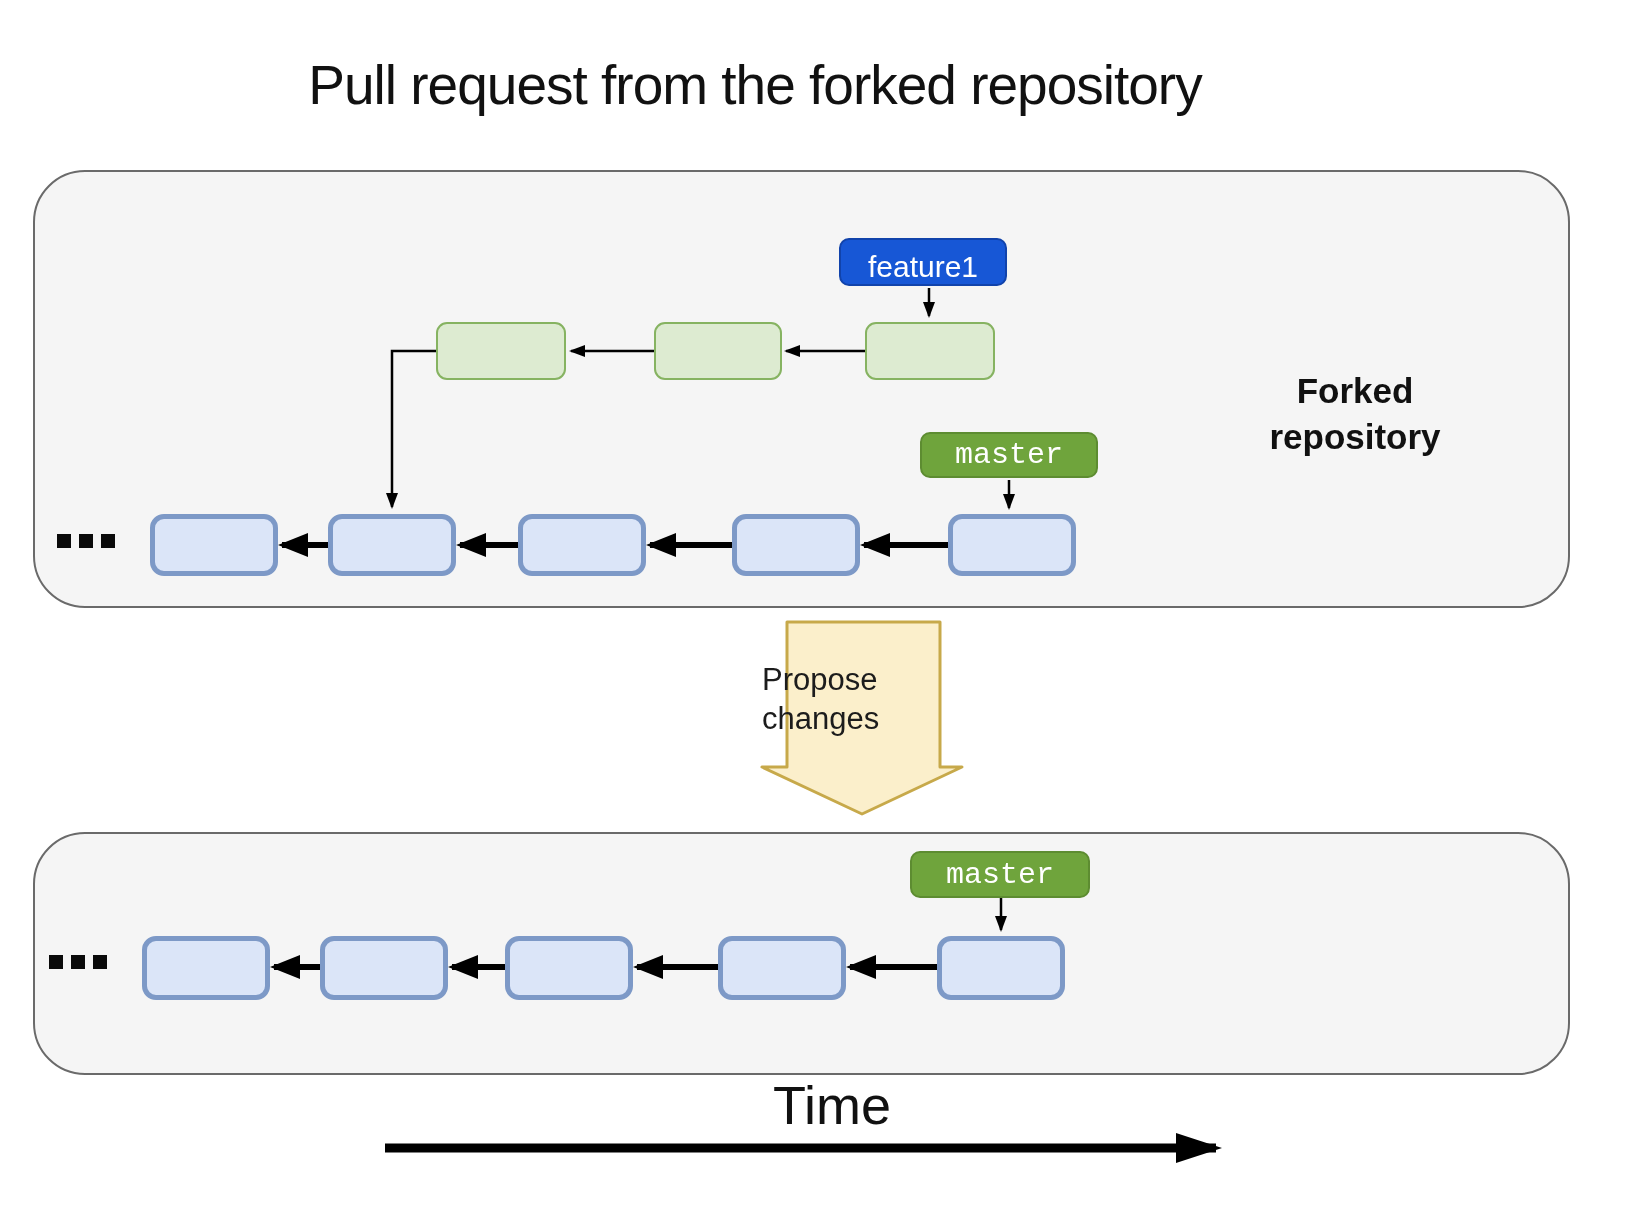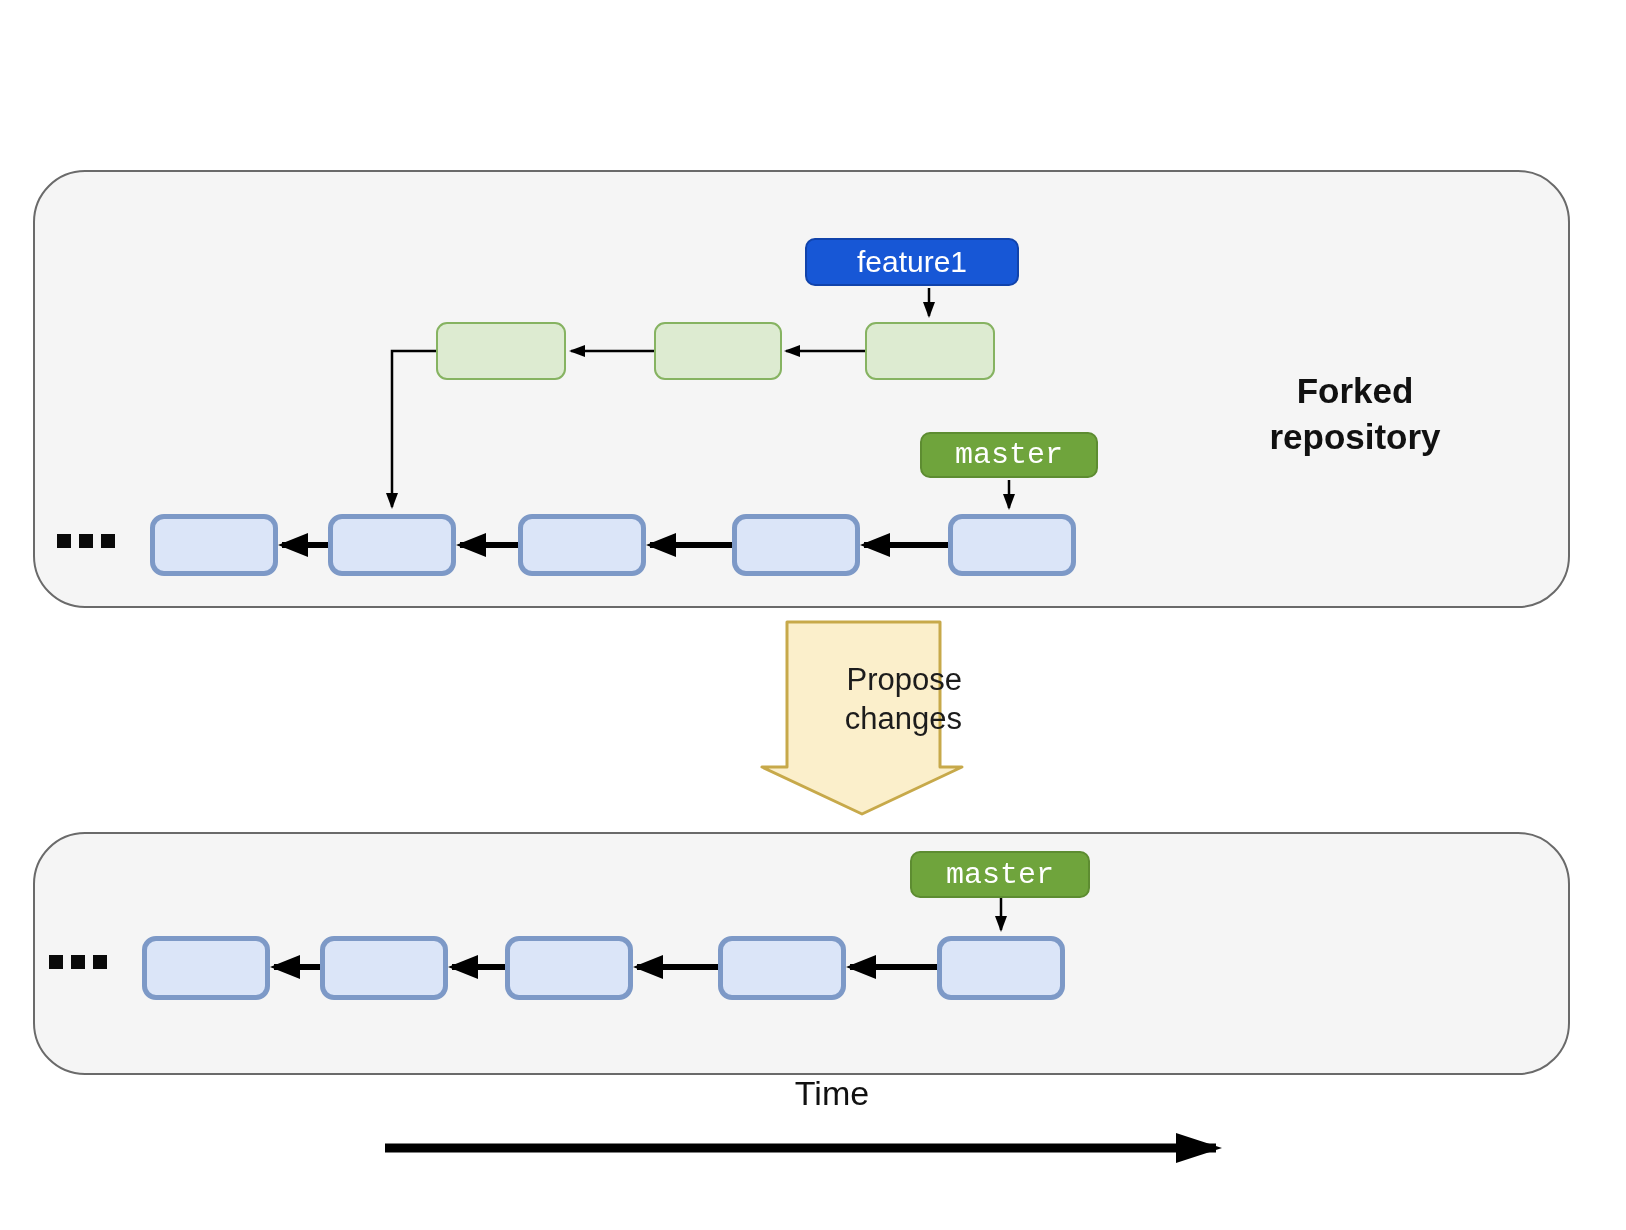--- a/index.html
+++ b/index.html
@@ -48,43 +48,44 @@
     color:var(--master-label-text,#fff);
     font-family:Liberation Mono, monospace;
   }
   .repo-label{
     z-index:3;width:250px;text-align:center;
     font-size:35px;font-weight:700;line-height:46px;color:var(--text-color,#111);
   }
   .ellipsis{z-index:3;display:flex;gap:8px;}
   .ellipsis .dot{width:14px;height:14px;background:#0a0a0a;}
   .propose-text{
-    z-index:3;left:762px;top:660px;width:200px;text-align:right;
+    z-index:3;left:762px;top:660px;width:200px;text-align:left;
     font-size:31px;line-height:39px;color:#1c1c1c;
   }
   .time-label{
     z-index:3;left:632px;top:1074px;width:400px;text-align:center;
-    font-size:34px;font-weight:400;color:var(--text-color,#111);
+    font-size:54px;font-weight:400;color:var(--text-color,#111);
   }
   .arrow{stroke:var(--arrow-color,#000);fill:none;}
   .thin{stroke-width:2.5px;}
   .thick{stroke-width:6px;}
   .time-line{stroke-width:9px;}
   .head{fill:var(--arrow-color,#000);stroke:none;}
   .propose-shape{
     fill:var(--propose-fill,#fbefcb);
     stroke:var(--propose-border,#c7a94a);
     stroke-width:3px;stroke-linejoin:round;
   }
 </style>
 </head>
 <body>
 
 <div class="stage">
 
+  <h1 class="abs page-title">Pull request from the forked repository</h1>
 
   <div class="abs repo" style="left:33px;top:170px;width:1537px;height:438px;"></div>
   <div class="abs repo" style="left:33px;top:832px;width:1537px;height:243px;"></div>
 
   <svg class="abs layer" width="1626" height="1230" viewBox="0 0 1626 1230">
     <defs>
       <marker id="mThin" markerUnits="userSpaceOnUse" markerWidth="16" markerHeight="12" refX="14" refY="6" orient="auto">
         <path class="head" d="M0,0 L16,6 L0,12 Z"></path>
       </marker>
       <marker id="mThick" markerUnits="userSpaceOnUse" markerWidth="30" markerHeight="24" refX="26" refY="12" orient="auto">
@@ -110,21 +111,21 @@
 
     <path class="arrow thin" d="M1001,898 L1001,930" marker-end="url(#mThin)"></path>
     <path class="arrow thick" d="M320,967 L274,967" marker-end="url(#mThick)"></path>
     <path class="arrow thick" d="M505,967 L452,967" marker-end="url(#mThick)"></path>
     <path class="arrow thick" d="M718,967 L637,967" marker-end="url(#mThick)"></path>
     <path class="arrow thick" d="M937,967 L850,967" marker-end="url(#mThick)"></path>
 
     <path class="arrow time-line" d="M385,1148 L1216,1148" marker-end="url(#mTime)"></path>
   </svg>
 
-  <div class="abs branch-label feature-label" style="left:805px;top:238px;width:214px;height:48px;">
+  <div class="abs branch-label feature-label" style="left:839px;top:238px;width:168px;height:48px;align-items:flex-end;">
     <span>feature1</span>
   </div>
 
   <div class="abs node feature-commit" style="left:436px;top:322px;width:130px;height:58px;"></div>
   <div class="abs node feature-commit" style="left:654px;top:322px;width:128px;height:58px;"></div>
   <div class="abs node feature-commit" style="left:865px;top:322px;width:130px;height:58px;"></div>
 
   <div class="abs branch-label master-label" style="left:920px;top:432px;width:178px;height:46px;">
     <span>master</span>
   </div>

